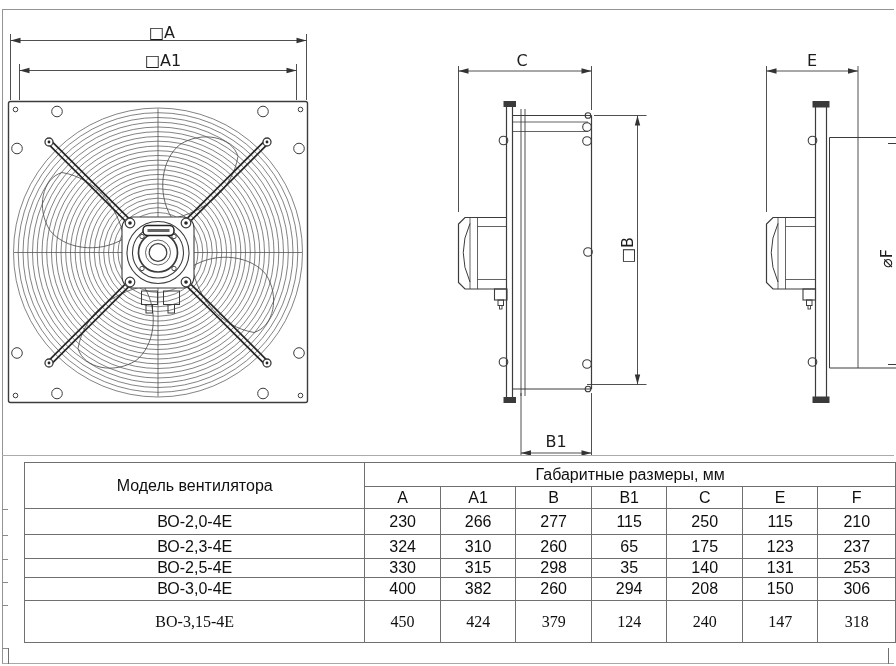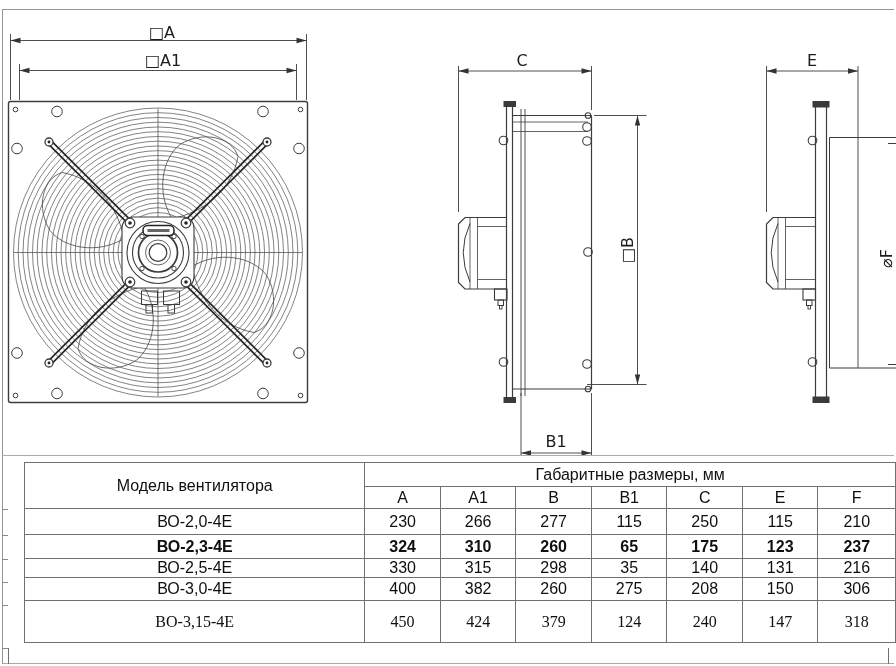--- a/index.html
+++ b/index.html
@@ -282,46 +282,46 @@
     <tr style="height:26px;">
       <td>ВО-2,0-4Е</td>
       <td>230</td>
       <td>266</td>
       <td>277</td>
       <td>115</td>
       <td>250</td>
       <td>115</td>
       <td>210</td>
     </tr>
-    <tr style="height:24px;font-weight:bold;">
+    <tr style="height:24px;">
       <td>ВО-2,3-4Е</td>
       <td>324</td>
       <td>310</td>
       <td>260</td>
       <td>65</td>
       <td>175</td>
       <td>123</td>
       <td>237</td>
     </tr>
     <tr style="height:18px;">
       <td>ВО-2,5-4Е</td>
       <td>330</td>
       <td>315</td>
       <td>298</td>
       <td>35</td>
       <td>140</td>
       <td>131</td>
-      <td>216</td>
+      <td>253</td>
     </tr>
     <tr style="height:23px;">
       <td>ВО-3,0-4Е</td>
       <td>400</td>
       <td>382</td>
       <td>260</td>
-      <td>275</td>
+      <td>294</td>
       <td>208</td>
       <td>150</td>
       <td>306</td>
     </tr>
     <tr style="height:42px;font-family:Liberation Serif, serif;">
       <td>ВО-3,15-4Е</td>
       <td>450</td>
       <td>424</td>
       <td>379</td>
       <td>124</td>

